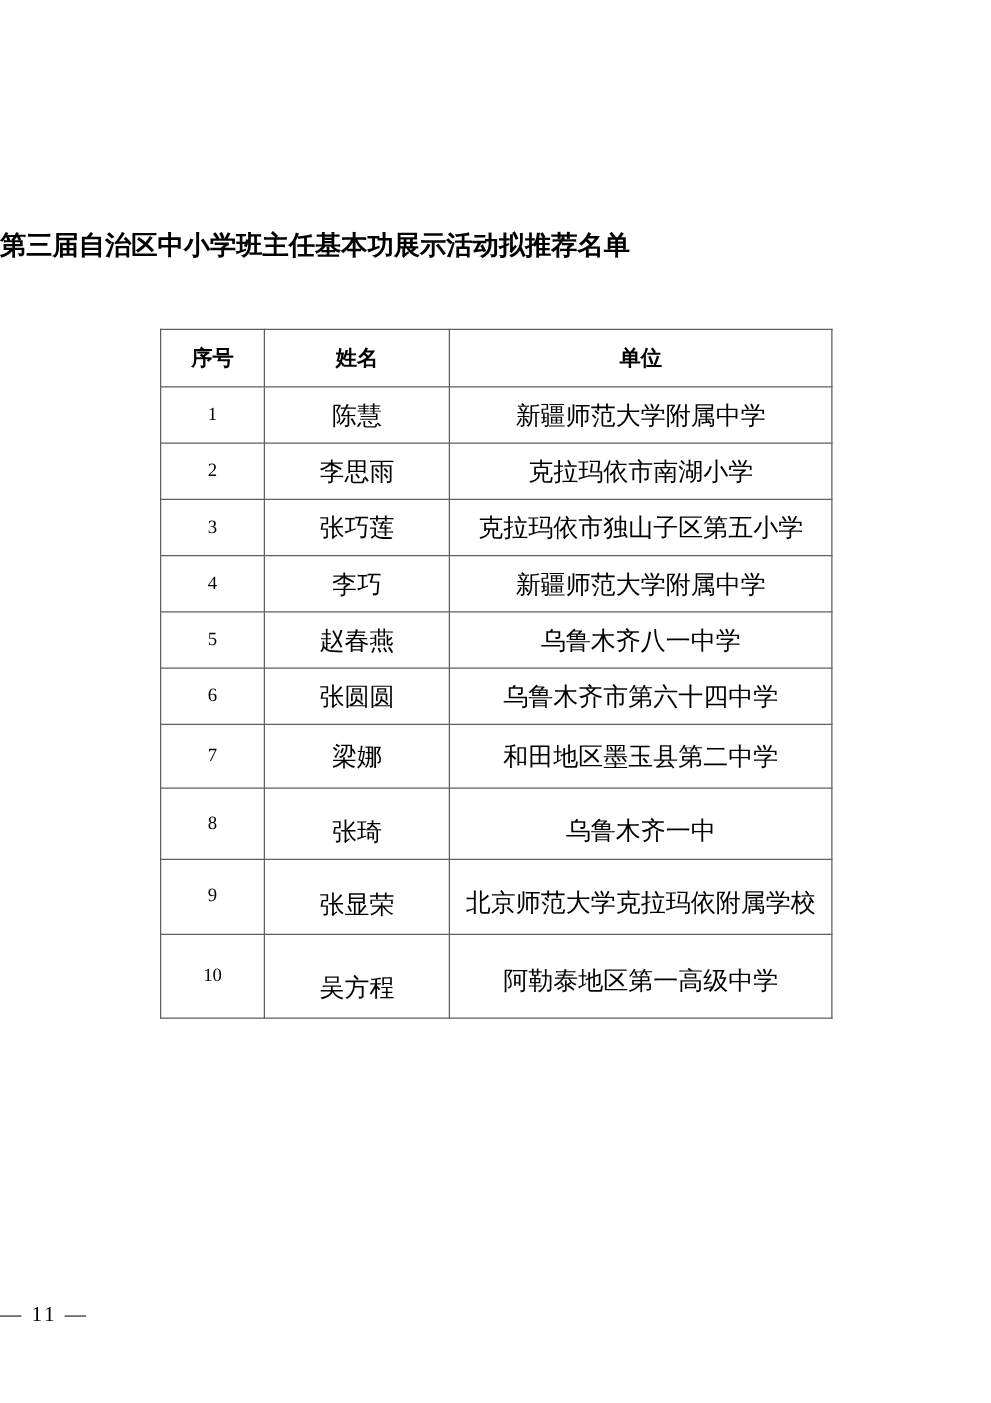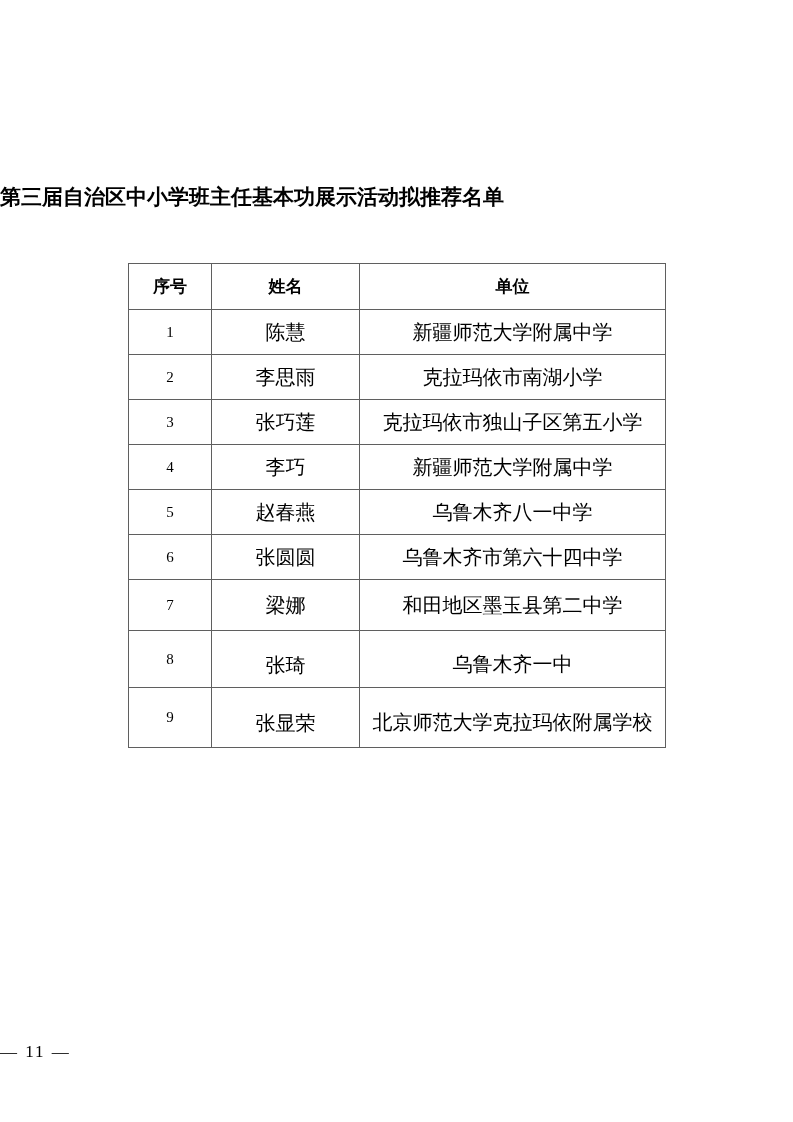--- a/index.html
+++ b/index.html
@@ -127,16 +127,21 @@
     <tr>
       <td class="cell-no">8</td>
       <td class="cell-name">张琦</td>
       <td class="cell-unit">乌鲁木齐一中</td>
     </tr>
     <tr>
       <td class="cell-no">9</td>
       <td class="cell-name">张显荣</td>
       <td class="cell-unit">北京师范大学克拉玛依附属学校</td>
     </tr>
+    <tr>
+      <td class="cell-no">10</td>
+      <td class="cell-name">吴方程</td>
+      <td class="cell-unit">阿勒泰地区第一高级中学</td>
+    </tr>
   </tbody>
 </table>
 
 <div class="page-footer">— 11 —</div>
 
 </body></html>

